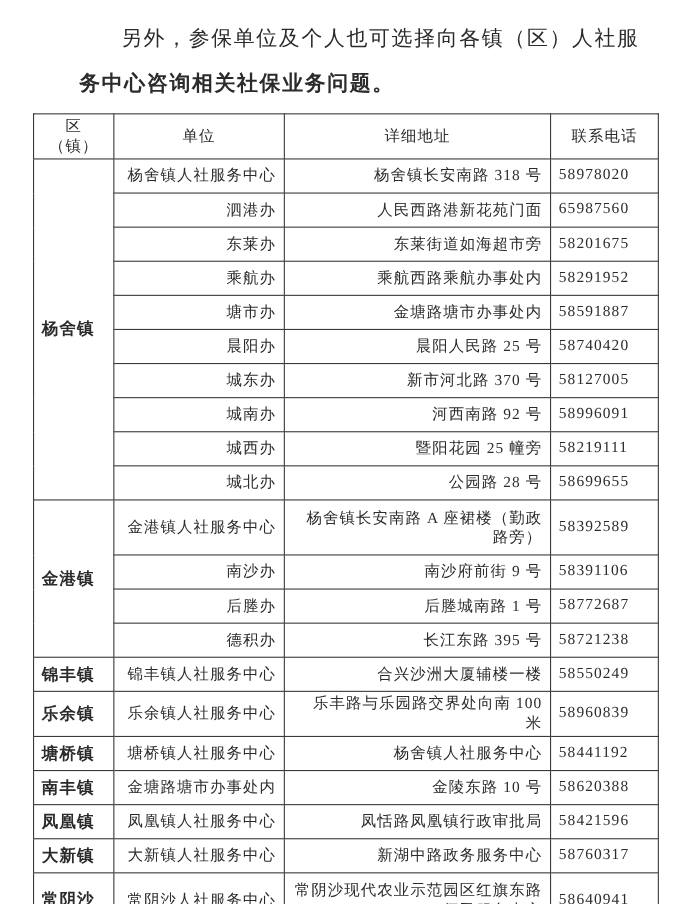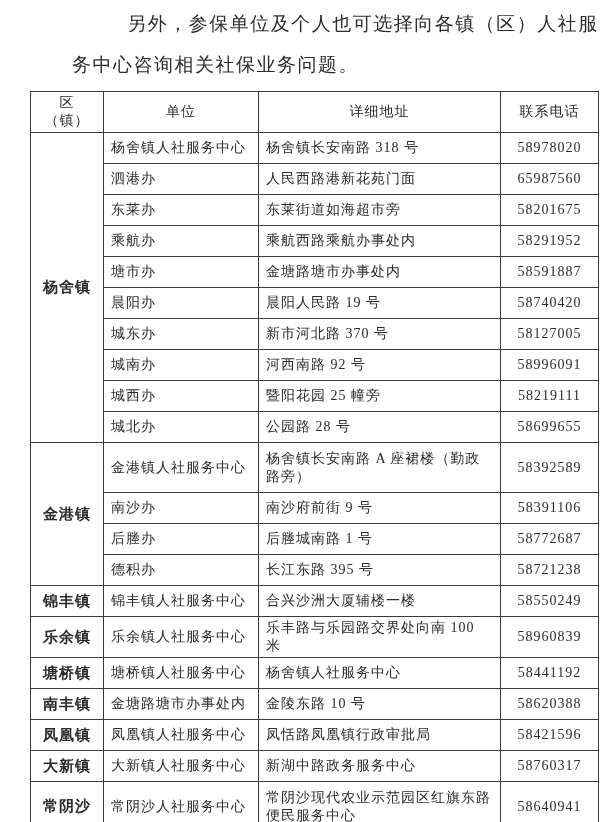--- a/index.html
+++ b/index.html
@@ -21,22 +21,22 @@
     background: #ffffff;
   }
   .intro {
     white-space: nowrap;
     font-size: 19px;
     letter-spacing: 1.5px;
     line-height: 27px;
     margin: 0;
     color: #2b2b2b;
   }
-  .intro.line1 { padding: 10px 0 0 110px; text-align: center; }
-  .intro.line2 { padding: 14px 15px 0 72px; }
+  .intro.line1 { padding: 22px 0 0 110px; }
+  .intro.line2 { padding: 14px 15px 0 72px; font-weight: bold; }
   table.sc-table {
     border-collapse: collapse;
     table-layout: fixed;
     width: 568px;
     margin: 13px 0 0 30px;
   }
   .sc-table col.c-district { width: 73px; }
   .sc-table col.c-unit     { width: 155px; }
   .sc-table col.c-address  { width: 242px; }
   .sc-table col.c-phone    { width: 98px; }
@@ -50,26 +50,25 @@
     overflow: hidden;
   }
   .sc-table thead tr { height: 30px; }
   .sc-table th {
     font-weight: normal;
     text-align: center;
   }
   .sc-table tbody tr { height: 31px; }
   .sc-table tbody tr.tall { height: 50px; }
   td.district {
-    text-align: center;
     font-weight: bold;
     font-size: 15px;
   }
-  td.unit, td.address { text-align: left; }
-  td.phone { text-align: center; }
+  td.unit, td.address { text-align: right; }
+  td.phone { }
 </style>
 </head>
 <body>
 
 <div class="page">
   <p class="intro line1">另外，参保单位及个人也可选择向各镇（区）人社服</p>
   <p class="intro line2">务中心咨询相关社保业务问题。</p>
 
   <table class="sc-table">
     <colgroup>
@@ -108,21 +107,21 @@
           <td class="address">乘航西路乘航办事处内</td>
           <td class="phone">58291952</td>
         </tr>
         <tr>
           <td class="unit">塘市办</td>
           <td class="address">金塘路塘市办事处内</td>
           <td class="phone">58591887</td>
         </tr>
         <tr>
           <td class="unit">晨阳办</td>
-          <td class="address">晨阳人民路 19 号</td>
+          <td class="address">晨阳人民路 25 号</td>
           <td class="phone">58740420</td>
         </tr>
         <tr>
           <td class="unit">城东办</td>
           <td class="address">新市河北路 370 号</td>
           <td class="phone">58127005</td>
         </tr>
         <tr>
           <td class="unit">城南办</td>
           <td class="address">河西南路 92 号</td>

